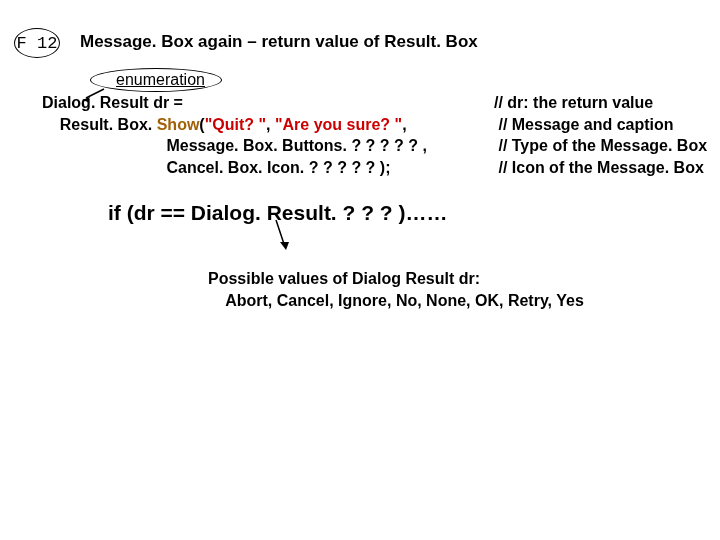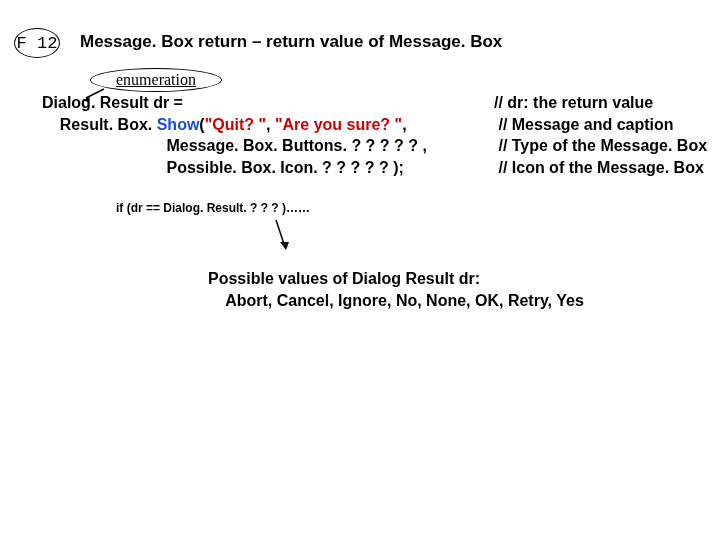--- a/index.html
+++ b/index.html
@@ -33,21 +33,20 @@
     top: 32px;
     font-weight: bold;
     font-size: 17px;
   }
   .enum-label {
     position: absolute;
     left: 116px;
     top: 71px;
     text-decoration: underline;
     font-size: 16px;
-    font-family: Liberation Serif, serif;
   }
   .enum-ellipse {
     position: absolute;
     left: 90px;
     top: 68px;
     width: 132px;
     height: 24px;
     border: 1.2px solid #000;
     border-radius: 50%;
     pointer-events: none;
@@ -60,39 +59,39 @@
   .code {
     position: absolute;
     left: 42px;
     top: 92px;
     font-size: 16px;
     line-height: 1.35;
     white-space: pre;
     font-family: Arial, Helvetica, sans-serif;
   }
   .bold { font-weight: bold; }
-  .blue { color: #1d4ed8; }
+  .blue { color: #a16207; }
   .green { color: #000000; }
   .red { color: #cc0000; }
   .comments {
     position: absolute;
     left: 450px;
     top: 92px;
     font-size: 16px;
     line-height: 1.35;
     white-space: pre;
     font-weight: bold;
     margin-left: 44px;
   }
   .if-line {
     position: absolute;
-    left: 116px;
+    left: 108px;
     top: 201px;
     font-weight: bold;
-    font-size: 12px;
+    font-size: 21px;
   }
   .arrow-if {
     position: absolute;
     left: 268px;
     top: 218px;
   }
   .possible {
     position: absolute;
     left: 208px;
     top: 268px;
@@ -102,34 +101,34 @@
     white-space: pre;
   }
 </style>
 </head>
 <body>
 
 <div class="badge">
   <span>F 12</span>
 </div>
 
-<div class="title">Message. Box return – return value of Message. Box</div>
+<div class="title">Message. Box again – return value of Result. Box</div>
 
 <div class="enum-ellipse"></div>
 <div class="enum-label">enumeration</div>
 
 <svg class="arrow-enum" width="30" height="14">
   <line x1="22" y1="1" x2="4" y2="10" stroke="#000" stroke-width="1.4"></line>
   <polygon points="0,12 8,9 6,14" fill="#000"></polygon>
 </svg>
 
 <div class="code"><span class="bold">Dialog. Result</span><span class="bold"> dr =</span>
 <span class="bold">    Result. Box. </span><span class="bold blue">Show</span><span class="bold">(</span><span class="bold red">"Quit? "</span><span class="bold">, </span><span class="bold red">"Are you sure? "</span><span class="bold">,</span>
 <span>                            </span><span class="bold green">Message. Box. Buttons. </span><span class="bold">? ? ? ? ? ,</span>
-<span>                            </span><span class="bold green">Possible. Box. Icon. </span><span class="bold">? ? ? ? ? );</span></div>
+<span>                            </span><span class="bold green">Cancel. Box. Icon. </span><span class="bold">? ? ? ? ? );</span></div>
 
 <div class="comments"><span>// dr: the return value</span>
 <span> // Message and caption</span>
 <span> // Type of the Message. Box</span>
 <span> // Icon of the Message. Box</span></div>
 
 <div class="if-line">if (dr == Dialog. Result. ? ? ? )……</div>
 
 <svg class="arrow-if" width="24" height="36">
   <line x1="8" y1="2" x2="16" y2="26" stroke="#000" stroke-width="1.5"></line>

